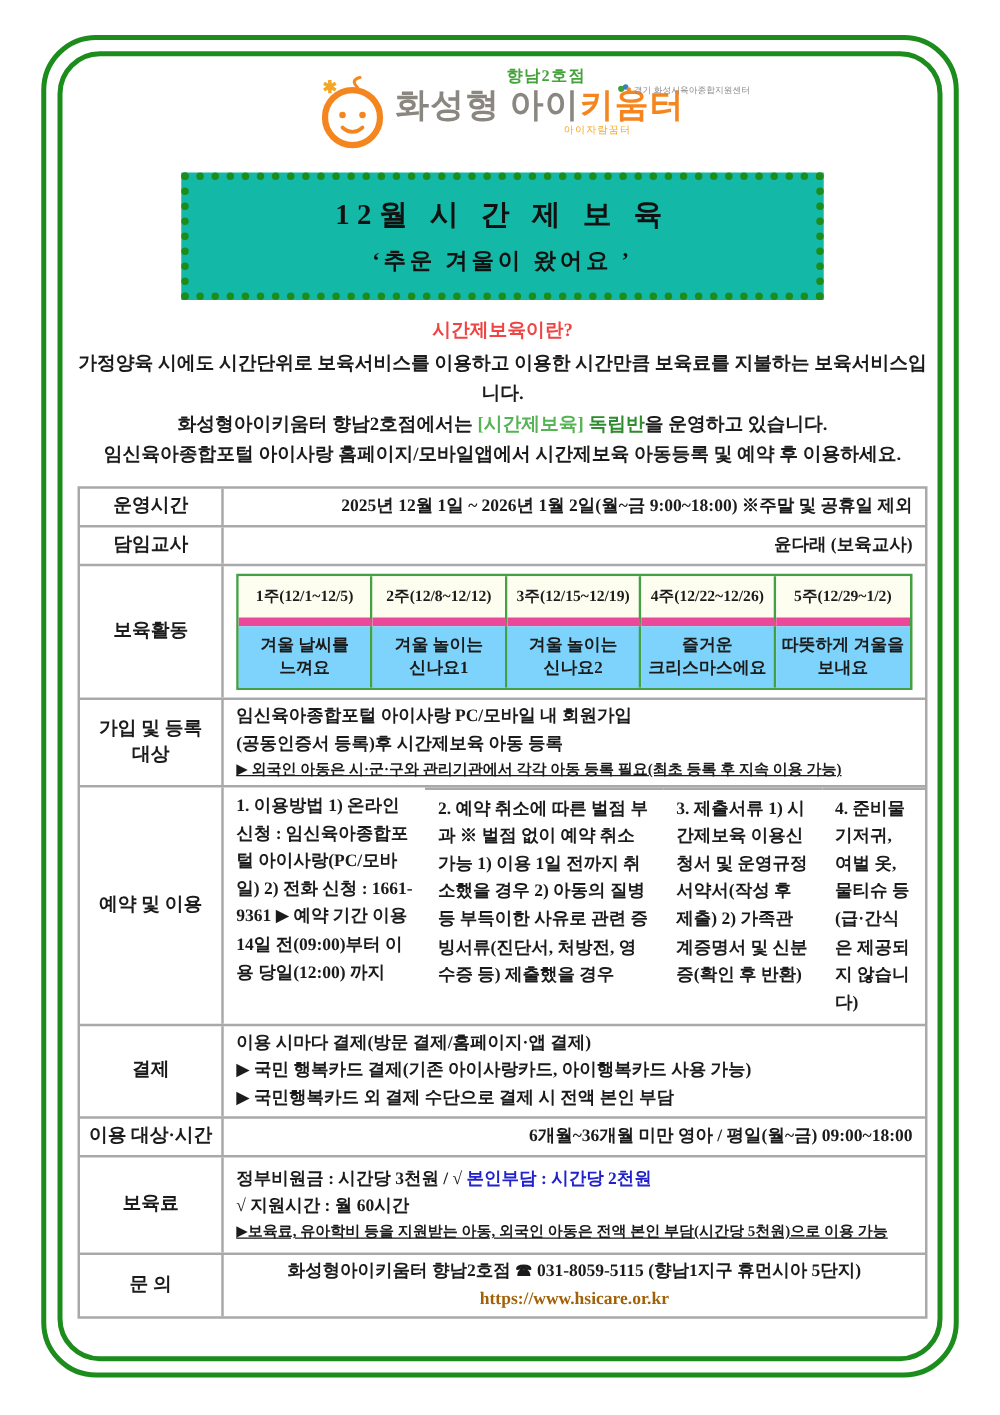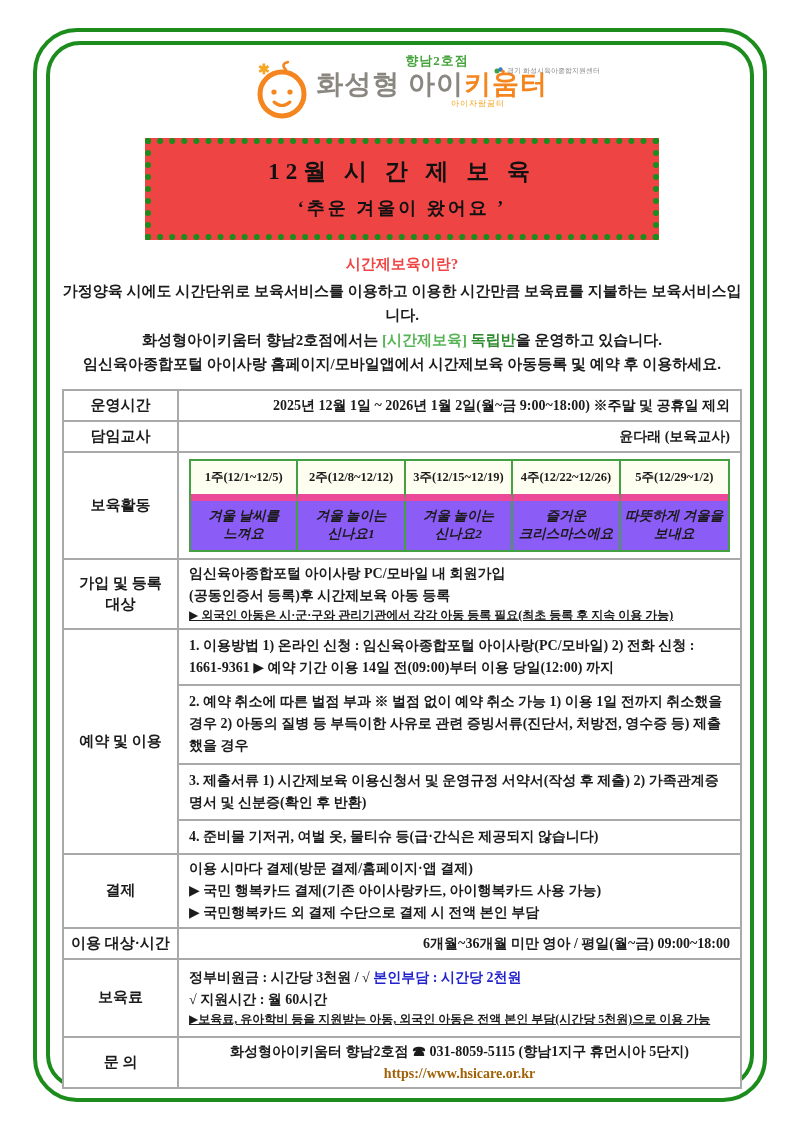--- a/index.html
+++ b/index.html
@@ -17,21 +17,21 @@
   .logo-face { margin-top:8px; margin-right:6px; }
   .logo-textcol { display:flex; flex-direction:column;align-items:center; }
   .logo-branch { color:#45a33c; font-weight:bold; font-size:13px; margin-left:10px; letter-spacing:1px; }
   .logo-main { font-size:27px; font-weight:bold; letter-spacing:1px; line-height:1.1; }
   .logo-main .gray { color:#8a8680; }
   .logo-main .orange { color:#f5861f; }
   .logo-sub { color:#f5a javascript623; color:#f5a623; font-size:8px; margin-left:92px; margin-top:-2px; letter-spacing:1px; }
   .partner { position:absolute; right:142px; top:14px; display:flex; align-items:center; gap:2px; font-size:7px; color:#8a8a8a; font-family:"Liberation Sans",sans-serif; }
 
   
-  .title-box { width:514px; margin:10px auto 0 auto; border:6px dotted #1c8c1c; padding:12px 0 14px 0; text-align:center; background:#ef4444; }
+  .title-box { width:514px; margin:10px auto 0 auto; border:6px dotted #1c8c1c; padding:12px 0 14px 0; text-align:center; background:#14b8a6; }
   .title-main { font-size:23px; font-weight:bold; letter-spacing:6px; color:#111; }
   .title-sub { font-size:18px; font-weight:600; letter-spacing:3px; margin-top:9px; color:#111; }
 
   
   .intro { margin-top:15px; text-align:center; }
   .intro-h { color:#ef4444; font-weight:bold; font-size:15px; margin-bottom:5px; }
   .intro-line { font-size:15px; font-weight:600; line-height:1.62; color:#1b1b1b; }
   .green-lite { color:#56b456; font-weight:bold; }
   .green-dark { color:#2e8b2e; font-weight:bold; }
 
@@ -47,24 +47,24 @@
   .h86 { min-height:87px; }
   .h70 { min-height:72px; }
   .h74 { min-height:76px; }
   .h42 { min-height:44px; }
   .center { text-align:center; }
 
   
   .weeks { display:grid; grid-template-columns:repeat(5,1fr); border:2px solid #43a043; margin:3px 0; }
   .wh { background:#fdfdf0; border-right:2px solid #43a043; border-bottom:7px solid #ec4899; text-align:center; font-size:12.5px; font-weight:600; padding:7px 1px 6px 1px; }
   .wh.last, .wa.last { border-right:none; }
-  .wa { background:#8b5cf6; border-right:2px solid #43a043; text-align:center; font-size:13.5px; font-weight:600; padding:6px 1px 7px 1px; white-space:pre-line; line-height:1.35;font-style:italic; }
-
-  
-  .rescol { flex:1; display:flex; flex-direction:column; }
+  .wa { background:#7dd3fc; border-right:2px solid #43a043; text-align:center; font-size:13.5px; font-weight:600; padding:6px 1px 7px 1px; white-space:pre-line; line-height:1.35; }
+
+  
+  .rescol { flex:1; display:flex; flex-direction:row; }
   .rsec { padding:5px 10px; font-size:14px; line-height:1.58; font-weight:600; border-top:2px solid #a9a9a9; }
   .rsec:first-child { border-top:none; }
 
   .blue { color:#2222cc; font-weight:bold; }
   .link { color:#a16207; text-decoration:none; }
 </style>
 </head>
 <body>
 
 <div class="page">

